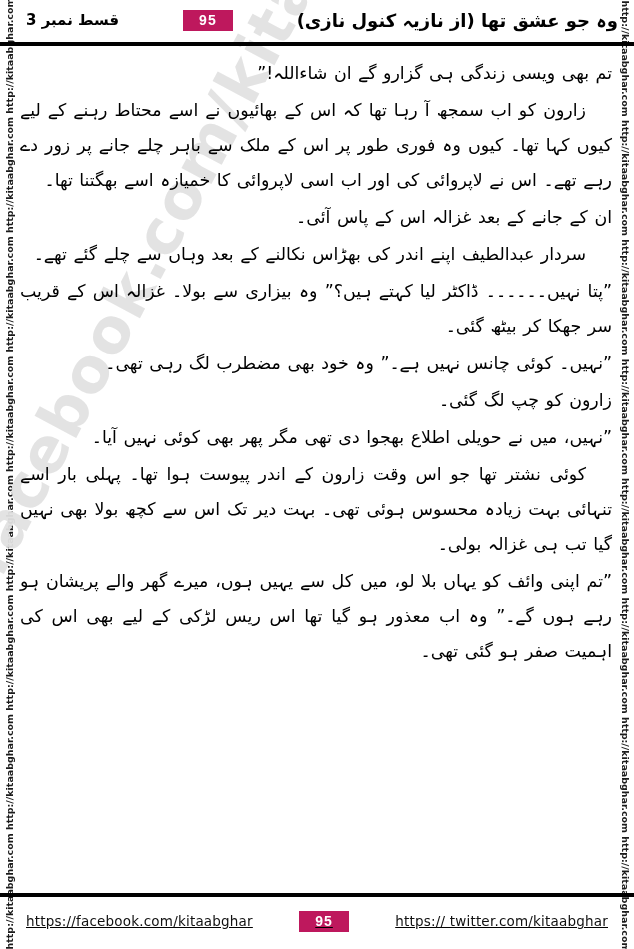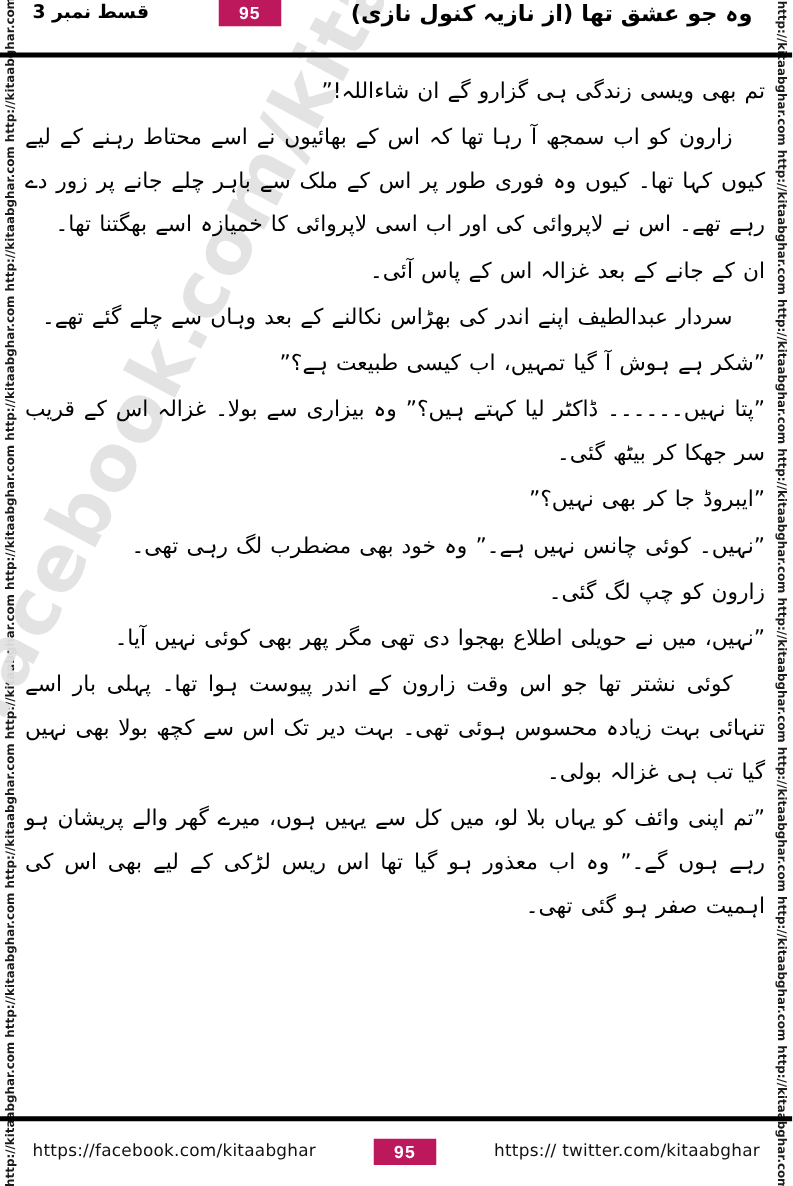--- a/index.html
+++ b/index.html
@@ -71,23 +71,23 @@
   .wm-side-right .strip {
     transform: translate(-50%, -50%) rotate(90deg);
   }
 
   
   .header {
     position: relative;
     z-index: 3;
     height: 40px;
     display: flex;
-    align-items: flex-start;
+    align-items: center;
     justify-content: space-between;
-    padding: 0 32px 0 26px;
+    padding: 0 16px 0 26px;
     box-sizing: border-box;
   }
   .header-left,
   .header-right {
     font-family: "DejaVu Sans", sans-serif;
     font-size: 15px;
     font-weight: 700;
     color: #000000;
     direction: rtl;
     white-space: nowrap;
@@ -148,20 +148,21 @@
     left: 0;
     right: 0;
     bottom: 8px;
     height: 40px;
     z-index: 3;
     display: flex;
     align-items: center;
     justify-content: space-between;
     padding: 0 26px;
     box-sizing: border-box;
+    text-decoration: underline;
   }
   .footer-link {
     font-family: "DejaVu Sans", sans-serif;
     font-size: 13.5px;
     font-weight: 400;
     color: #111111;
     letter-spacing: 0.2px;
     white-space: nowrap;
   }
 </style>
@@ -187,23 +188,21 @@
     <div class="header-right">وہ جو عشق تھا (از نازیہ کنول نازی)</div>
   </div>
   <div class="rule-top"></div>
 
   <div class="body">
 
   <p class="para">تم بھی ویسی زندگی ہی گزارو گے ان شاءاللہ!”</p>
       <p class="para indent">زارون کو اب سمجھ آ رہا تھا کہ اس کے بھائیوں نے اسے محتاط رہنے کے لیے کیوں کہا تھا۔ کیوں وہ فوری طور پر اس کے ملک سے باہر چلے جانے پر زور دے رہے تھے۔ اس نے لاپروائی کی اور اب اسی لاپروائی کا خمیازہ اسے بھگتنا تھا۔</p>
       <p class="para">ان کے جانے کے بعد غزالہ اس کے پاس آئی۔</p>
       <p class="para indent">سردار عبدالطیف اپنے اندر کی بھڑاس نکالنے کے بعد وہاں سے چلے گئے تھے۔</p>
-      <p class="para">”شکر ہے ہوش آ گیا تمہیں، اب کیسی طبیعت ہے؟”</p>
       <p class="para">”پتا نہیں۔۔۔۔۔۔ ڈاکٹر لیا کہتے ہیں؟” وہ بیزاری سے بولا۔ غزالہ اس کے قریب سر جھکا کر بیٹھ گئی۔</p>
-      <p class="para">”ایبروڈ جا کر بھی نہیں؟”</p>
       <p class="para">”نہیں۔ کوئی چانس نہیں ہے۔” وہ خود بھی مضطرب لگ رہی تھی۔</p>
       <p class="para">زارون کو چپ لگ گئی۔</p>
       <p class="para">”نہیں، میں نے حویلی اطلاع بھجوا دی تھی مگر پھر بھی کوئی نہیں آیا۔</p>
       <p class="para indent">کوئی نشتر تھا جو اس وقت زارون کے اندر پیوست ہوا تھا۔ پہلی بار اسے تنہائی بہت زیادہ محسوس ہوئی تھی۔ بہت دیر تک اس سے کچھ بولا بھی نہیں گیا تب ہی غزالہ بولی۔</p>
       <p class="para">”تم اپنی وائف کو یہاں بلا لو، میں کل سے یہیں ہوں، میرے گھر والے پریشان ہو رہے ہوں گے۔” وہ اب معذور ہو گیا تھا اس ریس لڑکی کے لیے بھی اس کی اہمیت صفر ہو گئی تھی۔</p>
     </div>
 
   <div class="rule-bottom"></div>
   <div class="footer">
     <div class="footer-link">https://facebook.com/kitaabghar</div>

